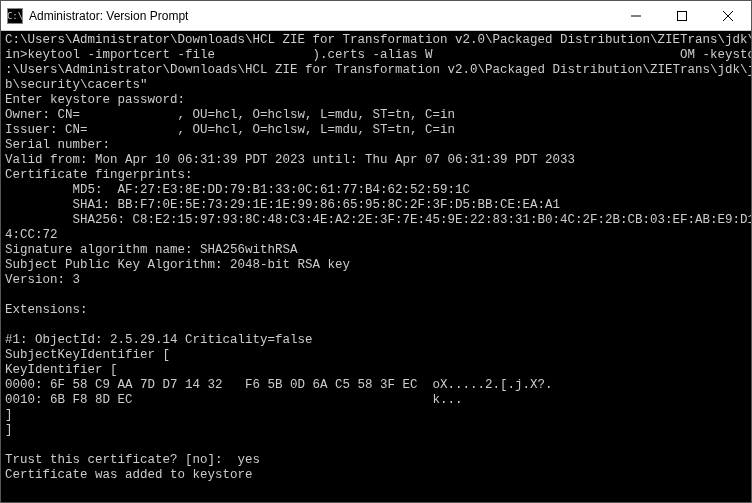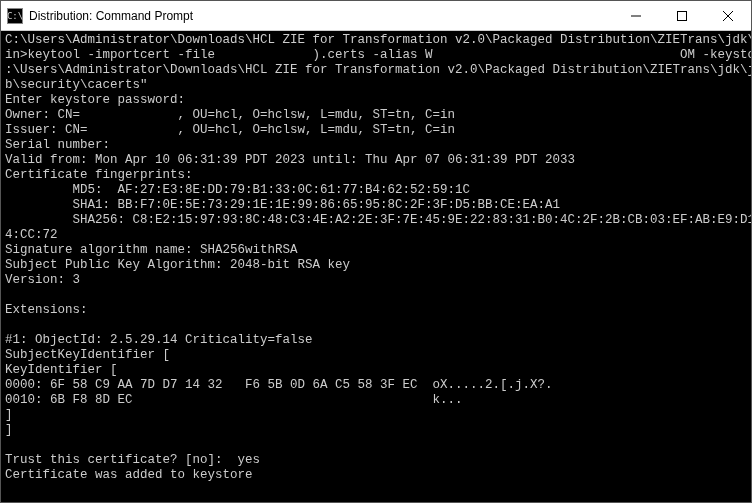--- a/index.html
+++ b/index.html
@@ -68,21 +68,21 @@
     white-space: pre;
     overflow: hidden;
   }
 </style>
 </head>
 <body>
 
 <div class="window">
   <div class="titlebar">
     <span class="icon">C:\</span>
-    <span class="title">Distribution: Command Prompt</span>
+    <span class="title">Administrator: Version Prompt</span>
     <div class="winbtns">
       <div class="winbtn">
         <svg width="10" height="10">
             <line x1="0" y1="5" x2="10" y2="5" stroke-width="1"></line>
           </svg>
       </div>
       <div class="winbtn">
         <svg width="10" height="10">
             <rect x="0.5" y="0.5" width="9" height="9" stroke-width="1"></rect>
           </svg>

